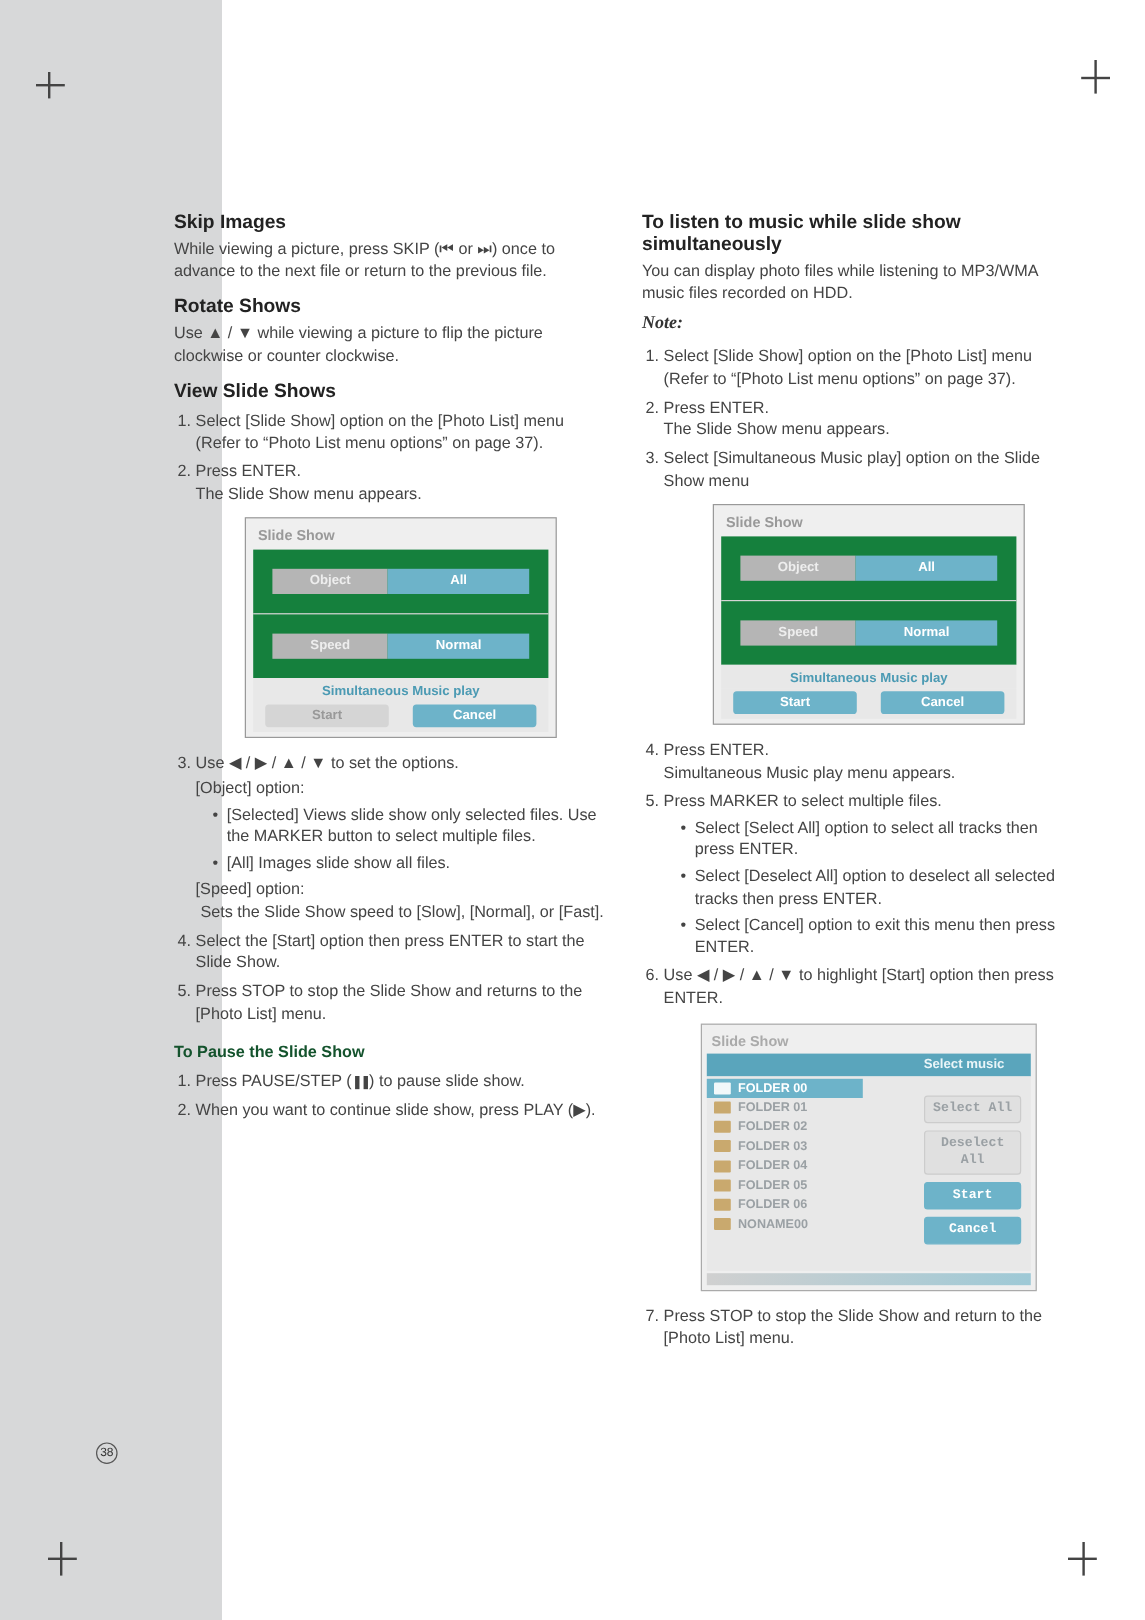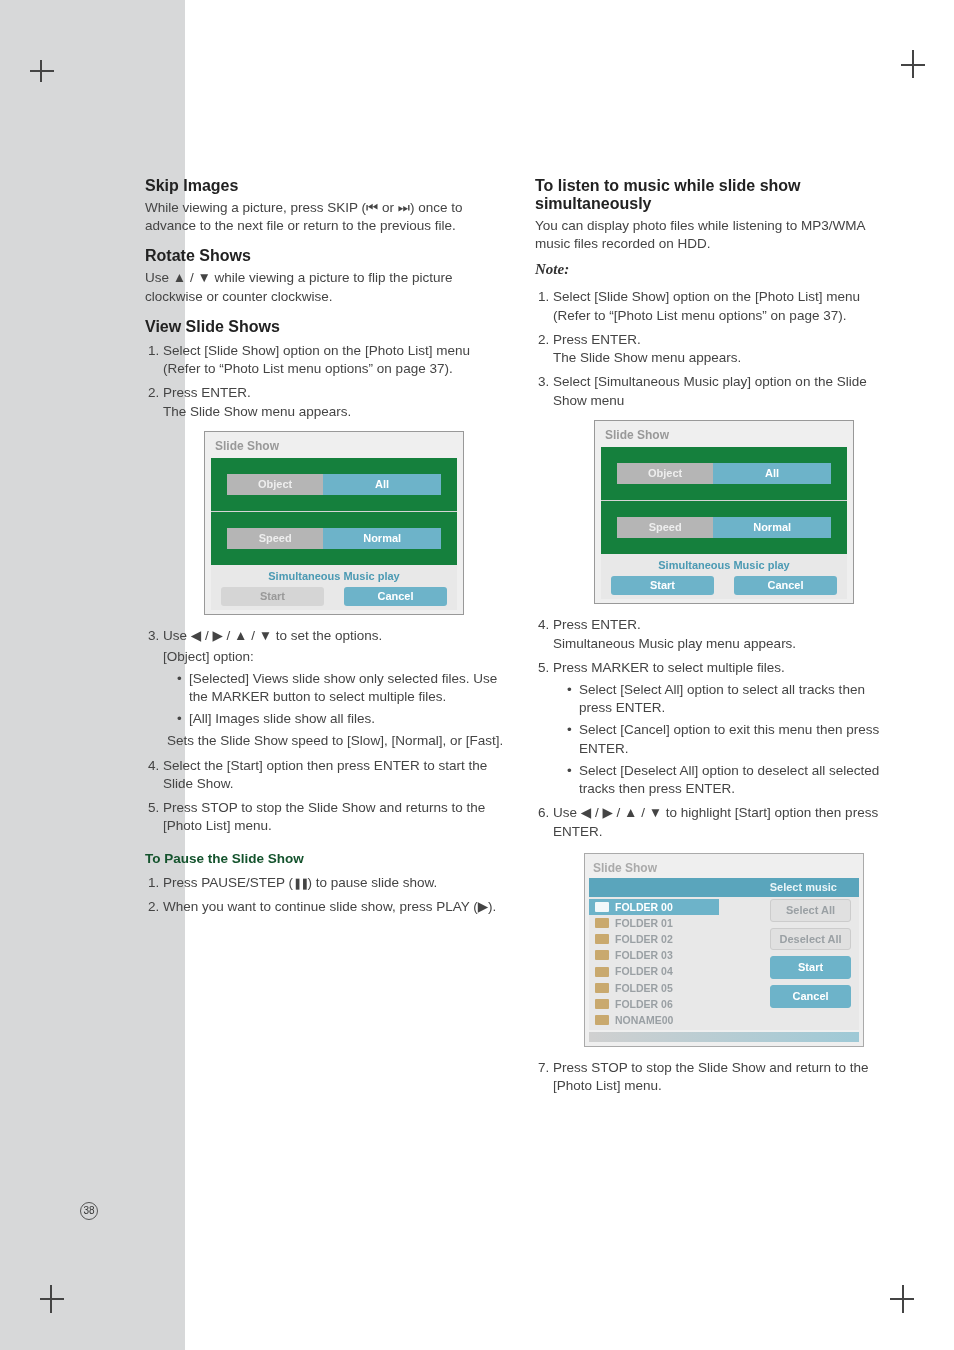--- a/index.html
+++ b/index.html
@@ -221,21 +221,22 @@
   .folder .ico {
     width: 14px; height: 10px;
     background: #c9a96e;
     border-radius: 1px;
     margin-right: 6px;
     display: inline-block;
   }
   .folder.sel .ico { background: #fff; opacity: .9; }
   .actions {
     width: 42%;
-    padding: 2px 8px;
+    padding: 16px 8px;
+    font-family: Liberation Mono, monospace;
   }
   .actbtn {
     text-align: center;
     padding: 3px 0;
     margin-bottom: 6px;
     border-radius: 3px;
     font-weight: bold;
     font-size: 11px;
     color: #9aa0a4;
     background: #e0e0e0;
@@ -297,20 +298,21 @@
           </div>
         </div>
       </li>
       <li>
         <span>Use ◀ / ▶ / ▲ / ▼ to set the options.</span>
         <div class="sub">[Object] option:</div>
         <ul class="bullets">
           <li>[Selected] Views slide show only selected files. Use the MARKER button to select multiple files.</li>
           <li>[All] Images slide show all files.</li>
         </ul>
+        <div class="sub">[Speed] option:</div>
         <div class="sub-indent">Sets the Slide Show speed to [Slow], [Normal], or [Fast].</div>
       </li>
       <li>Select the [Start] option then press ENTER to start the Slide Show.</li>
       <li>Press STOP to stop the Slide Show and returns to the [Photo List] menu.</li>
     </ol>
 
     <p class="b" style="margin-top:14px">To Pause the Slide Show</p>
     <ol>
       <li>
         <span>Press PAUSE/STEP (</span><span class="glyph" style="font-size:11px;letter-spacing:-2px">❚❚</span><span>) to pause slide show.</span>
@@ -355,22 +357,22 @@
         </div>
       </li>
       <li>
         <span>Press ENTER.</span><br>
         <span>Simultaneous Music play menu appears.</span>
       </li>
       <li>
         <span>Press MARKER to select multiple files.</span>
         <ul class="bullets">
           <li>Select [Select All] option to select all tracks then press ENTER.</li>
+          <li>Select [Deselect All] option to deselect all selected tracks then press ENTER.</li>
           <li>Select [Cancel] option to exit this menu then press ENTER.</li>
-          <li>Select [Deselect All] option to deselect all selected tracks then press ENTER.</li>
         </ul>
       </li>
       <li>
         <span>Use ◀ / ▶ / ▲ / ▼ to highlight [Start] option then press ENTER.</span>
 
         
         <div class="ui-box2">
           <div class="ui-title2">Slide Show</div>
           <div class="subtitle">Select music</div>
           <div class="split">

